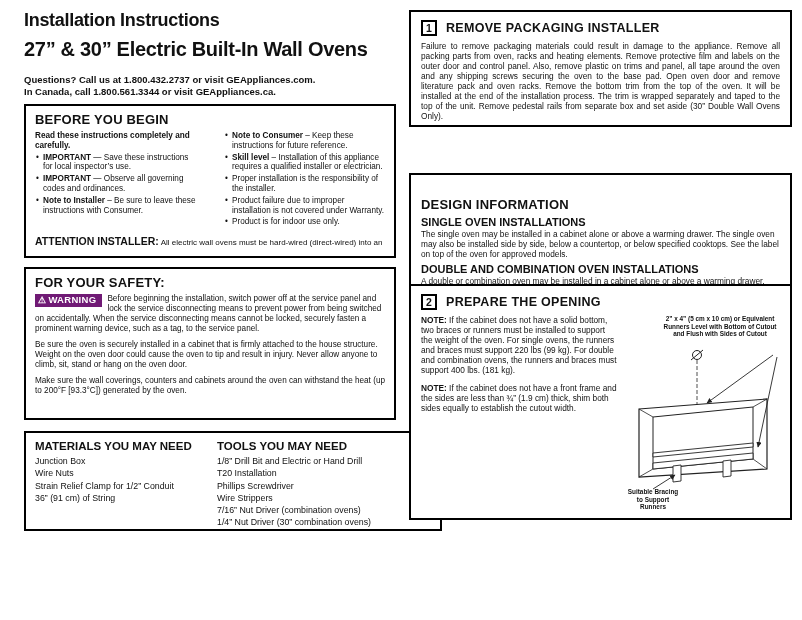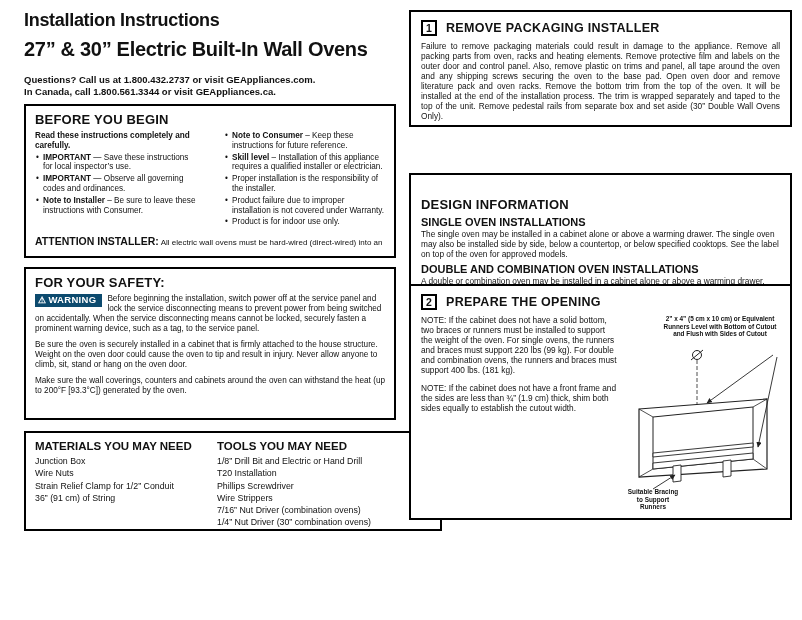--- a/index.html
+++ b/index.html
@@ -23,21 +23,21 @@
   ul.bb-list { list-style:none; }
   ul.bb-list li { position:relative; padding-left:8px; margin-bottom:2px; }
   ul.bb-list li::before { content:"•"; position:absolute; left:1px; }
   .b { font-weight:bold; }
   .bb-attn { margin-top:4px; font-size:8px; line-height:16px; }
   .attn-label { font-weight:bold; font-size:10.5px; }
   
   .box-safety { left:24px; top:267px; width:372px; height:153px; padding:6px 9px; }
   .safety-p { font-size:8.2px; line-height:10px; margin-bottom:6px; }
   .warn-badge {
-    float:left; background:#0c4a6e; color:#fff; font-weight:bold; font-size:9.5px;
+    float:left; background:#701a75; color:#fff; font-weight:bold; font-size:9.5px;
     padding:1px 6px 2px 3px; margin:0 5px 1px 0; letter-spacing:0.3px;
   }
   .warn-badge .tri { margin-right:2px; font-size:9px; }
   
   .box-mat { left:24px; top:431px; width:418px; height:100px; padding:7px 9px; display:flex; gap:14px; }
   .mat-col { font-size:8.8px; line-height:12.2px; }
   .mat-col.left { width:168px; flex:none; }
   .mat-col .hdr { font-size:11.5px; font-weight:bold; margin-bottom:3px; white-space:nowrap; }
   
   .box-step1 { left:409px; top:10px;  width:383px; height:117px; padding:6px 10px; }
@@ -52,21 +52,21 @@
   .step-title { font-size:12.5px; font-weight:bold; letter-spacing:0.3px; }
   .body-sm { font-size:8.3px; line-height:10px; }
   .just { text-align:justify; }
   .sub-hdr { font-size:11px; font-weight:bold; margin:4px 0 1px; }
   .design-p { font-size:8.3px; line-height:10px; }
   .imp { margin-top:5px; }
   
   .step2-body { display:flex; gap:8px; }
   .notes { width:196px; flex:none; font-size:8.3px; line-height:10px; }
   .notes p { margin-bottom:8px; }
-  .note-label { font-weight:normal; }
+  .note-label { font-weight:bold; }
   .diagram { position:relative; flex:1; height:202px; }
   .diag-label-top {
     position:absolute; top:0; right:0; width:120px;
     font-size:6.4px; font-weight:bold; line-height:7.6px; text-align:center;
   }
   .diag-svg { position:absolute; left:0; top:30px; width:158px; height:150px; }
   .diag-label-bottom {
     position:absolute; left:2px; bottom:6px; width:52px;
     font-size:6.4px; font-weight:bold; line-height:7.6px; text-align:center;
   }

